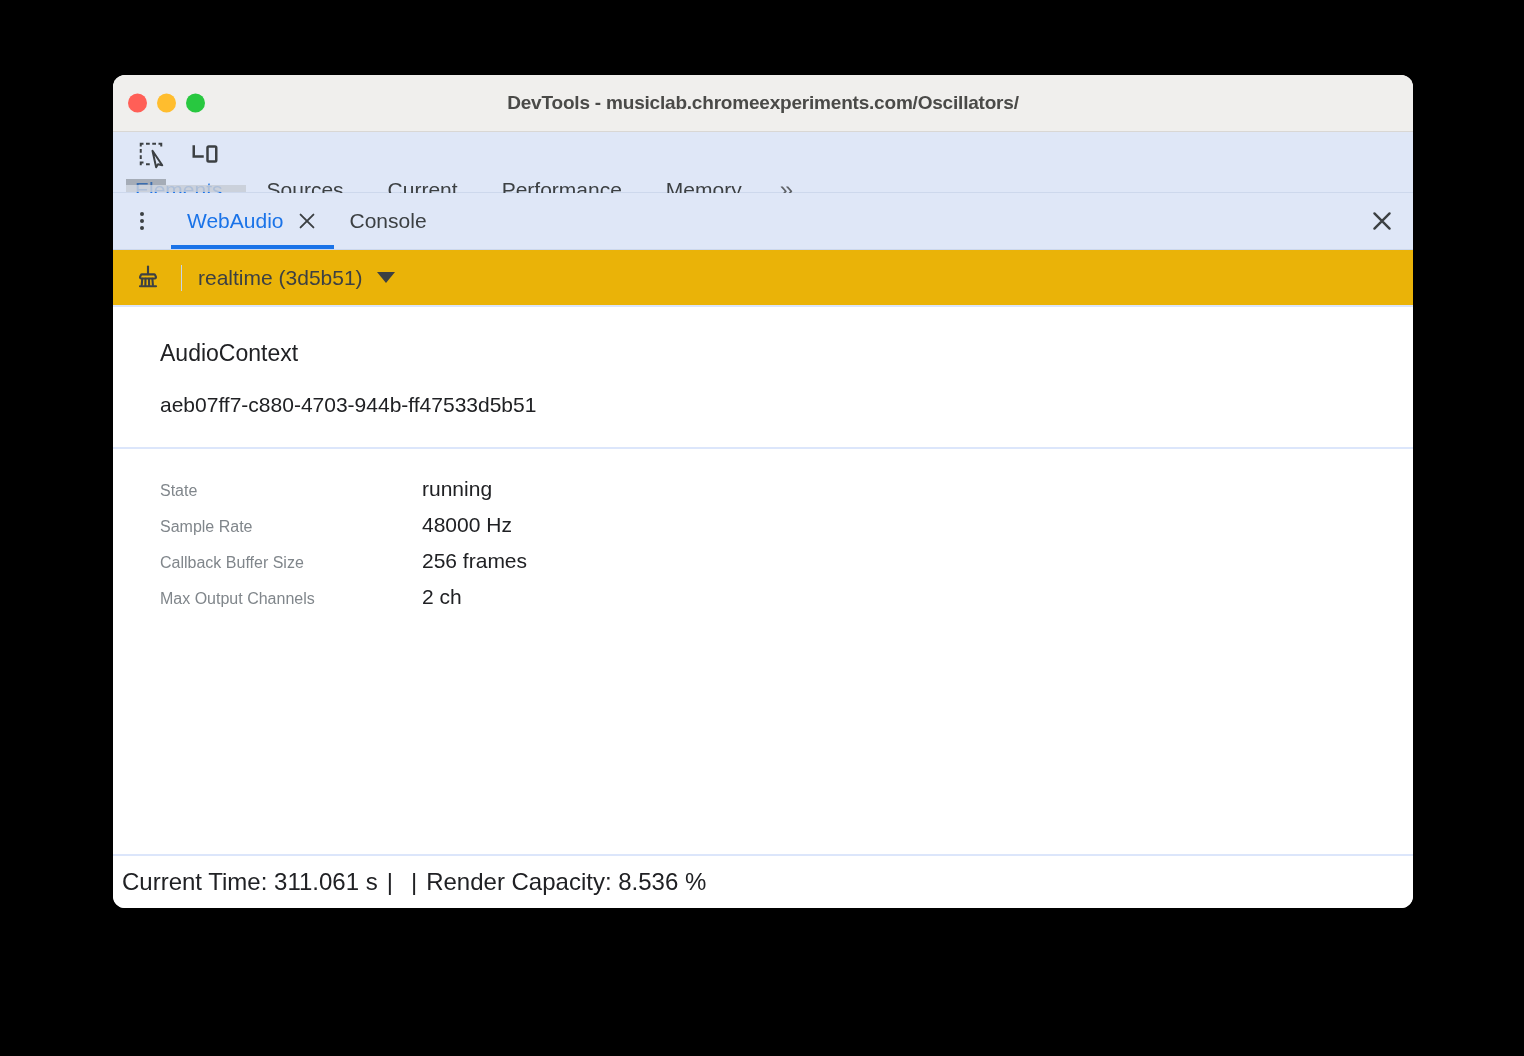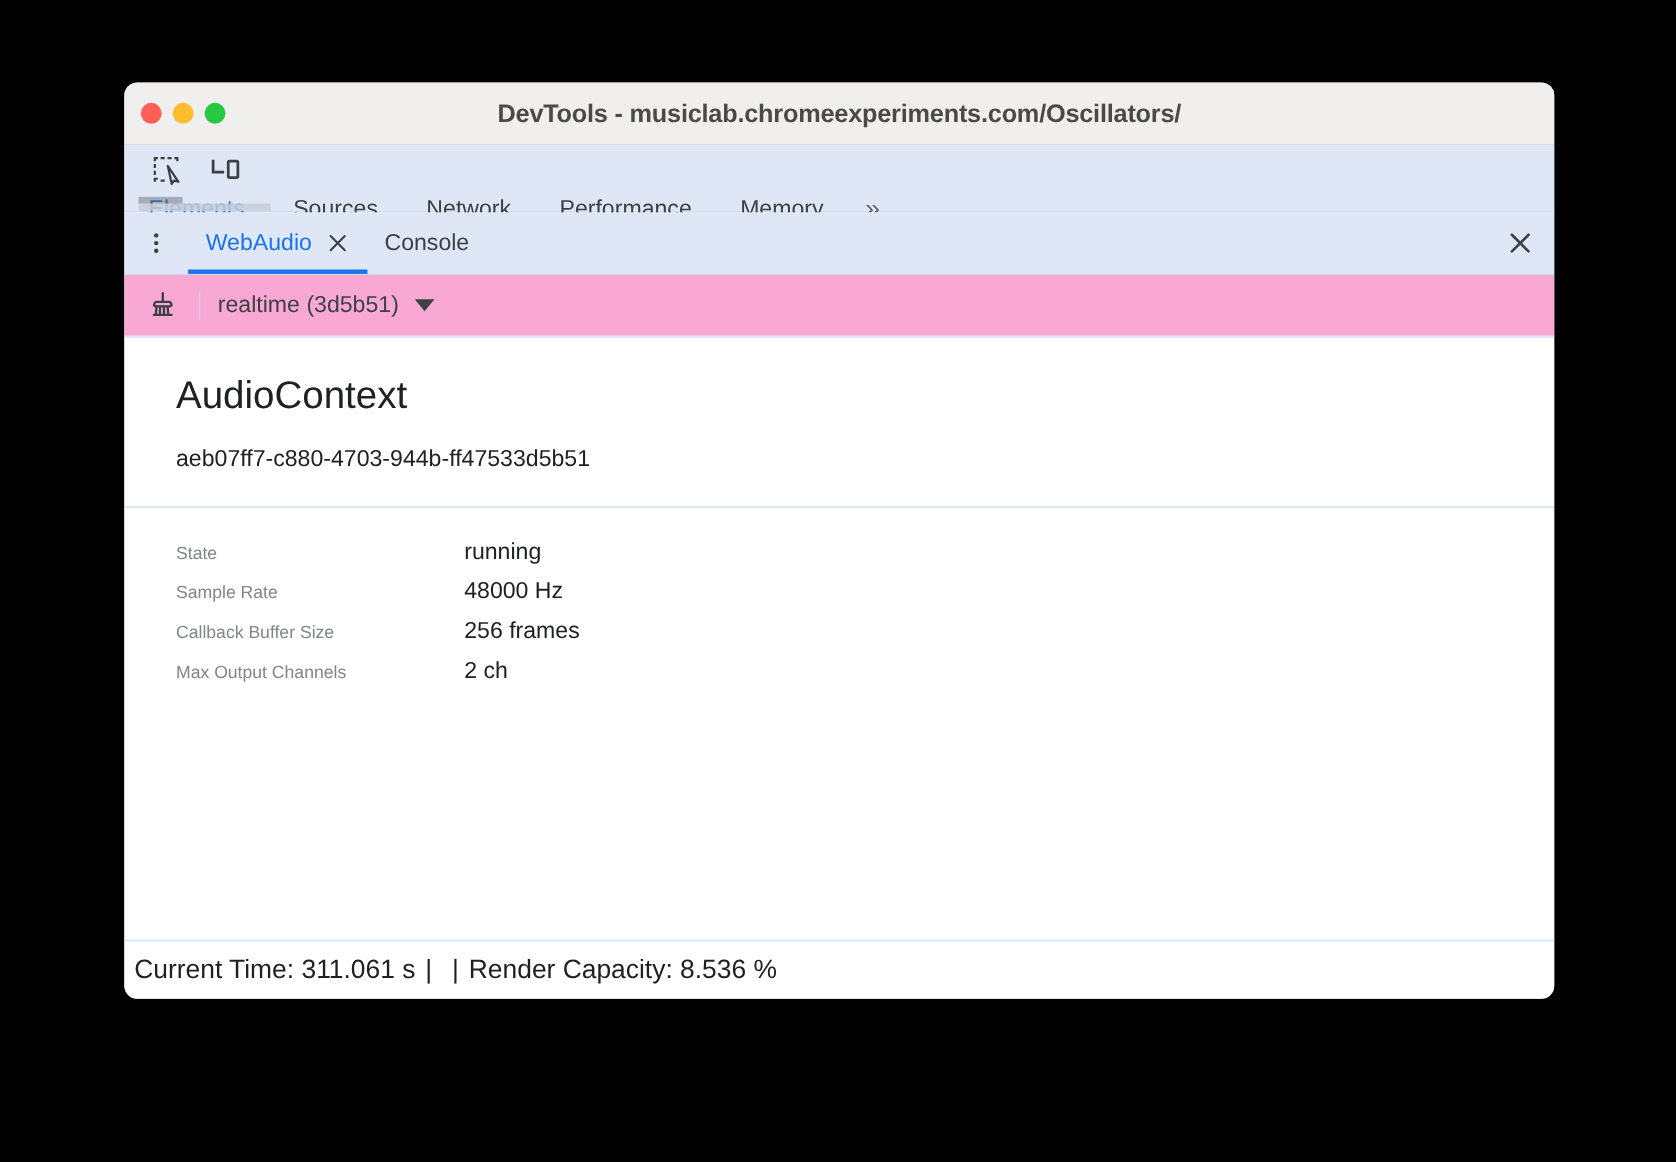--- a/index.html
+++ b/index.html
@@ -53,21 +53,21 @@
   }
   .light {
     width: 19px;
     height: 19px;
     border-radius: 50%;
   }
   .light.red    { background: #ff5f57; }
   .light.yellow { background: #ffbd2e; }
   .light.green  { background: #28c840; }
   .window-title {
-    font-size: 23px;
+    font-size: 19px;
     font-weight: bold;
     color: #4a4a48;
     letter-spacing: -0.2px;
     white-space: nowrap;
   }
 
   
   .devtools-toolbar {
     position: relative;
     height: 60px;
@@ -214,21 +214,21 @@
     display: flex;
     align-items: center;
     justify-content: center;
   }
 
   
   .panel-toolbar {
     position: relative;
     height: 55px;
     min-height: 55px;
-    background: #f9a8d4;
+    background: #eab308;
     display: flex;
     align-items: center;
     border-bottom: 2px solid #dce6fb;
     padding-left: 20px;
   }
   .panel-toolbar .vsep2 {
     width: 1px;
     height: 26px;
     background: #c7d4ea;
     margin: 0 16px 0 18px;
@@ -253,21 +253,21 @@
     flex: 1;
     background: #ffffff;
     overflow: hidden;
     position: relative;
   }
   .ctx-header {
     padding: 33px 0 30px 47px;
     border-bottom: 2px solid #dce6fb;
   }
   .ctx-title {
-    font-size: 35px;
+    font-size: 23px;
     color: #202124;
     margin: 0 0 26px 0;
     font-weight: normal;
   }
   .ctx-uuid {
     font-size: 21px;
     color: #202124;
   }
   .props {
     padding: 28px 0 0 47px;
@@ -345,21 +345,21 @@
       </div>
 
       <div class="main-tabs">
         <div class="mtab active">
           <span>Elements</span>
         </div>
         <div class="mtab">
           <span>Sources</span>
         </div>
         <div class="mtab">
-          <span>Network</span>
+          <span>Current</span>
         </div>
         <div class="mtab">
           <span>Performance</span>
         </div>
         <div class="mtab">
           <span>Memory</span>
         </div>
         <div class="mtab more">
           <span>»</span>
         </div>

